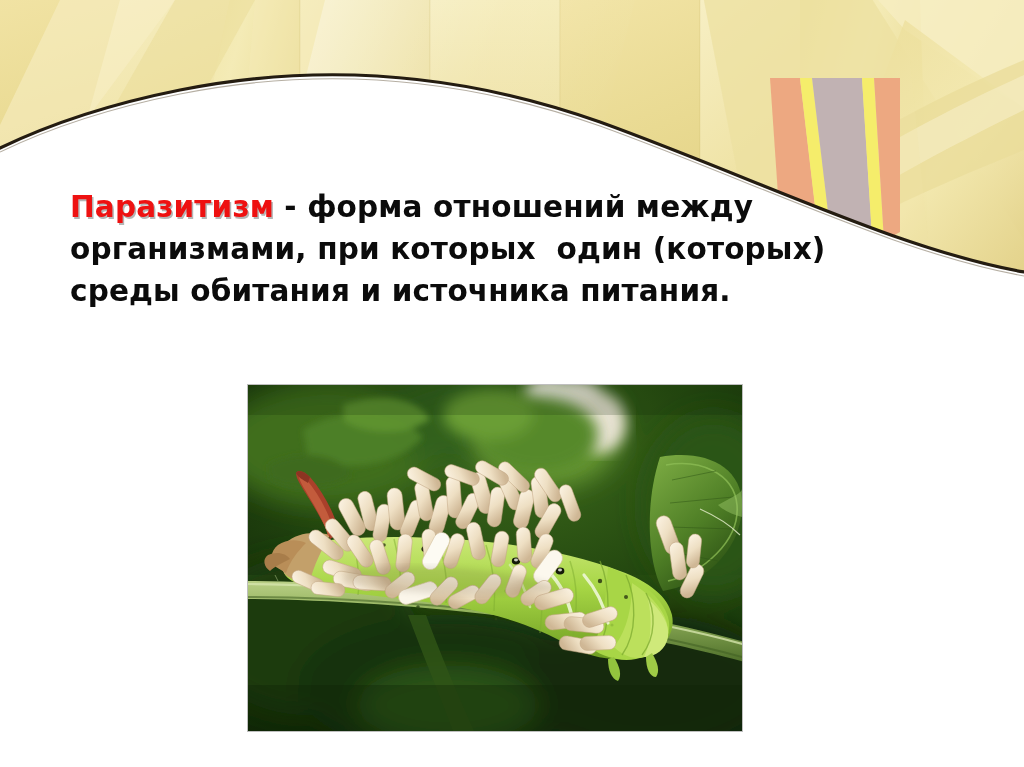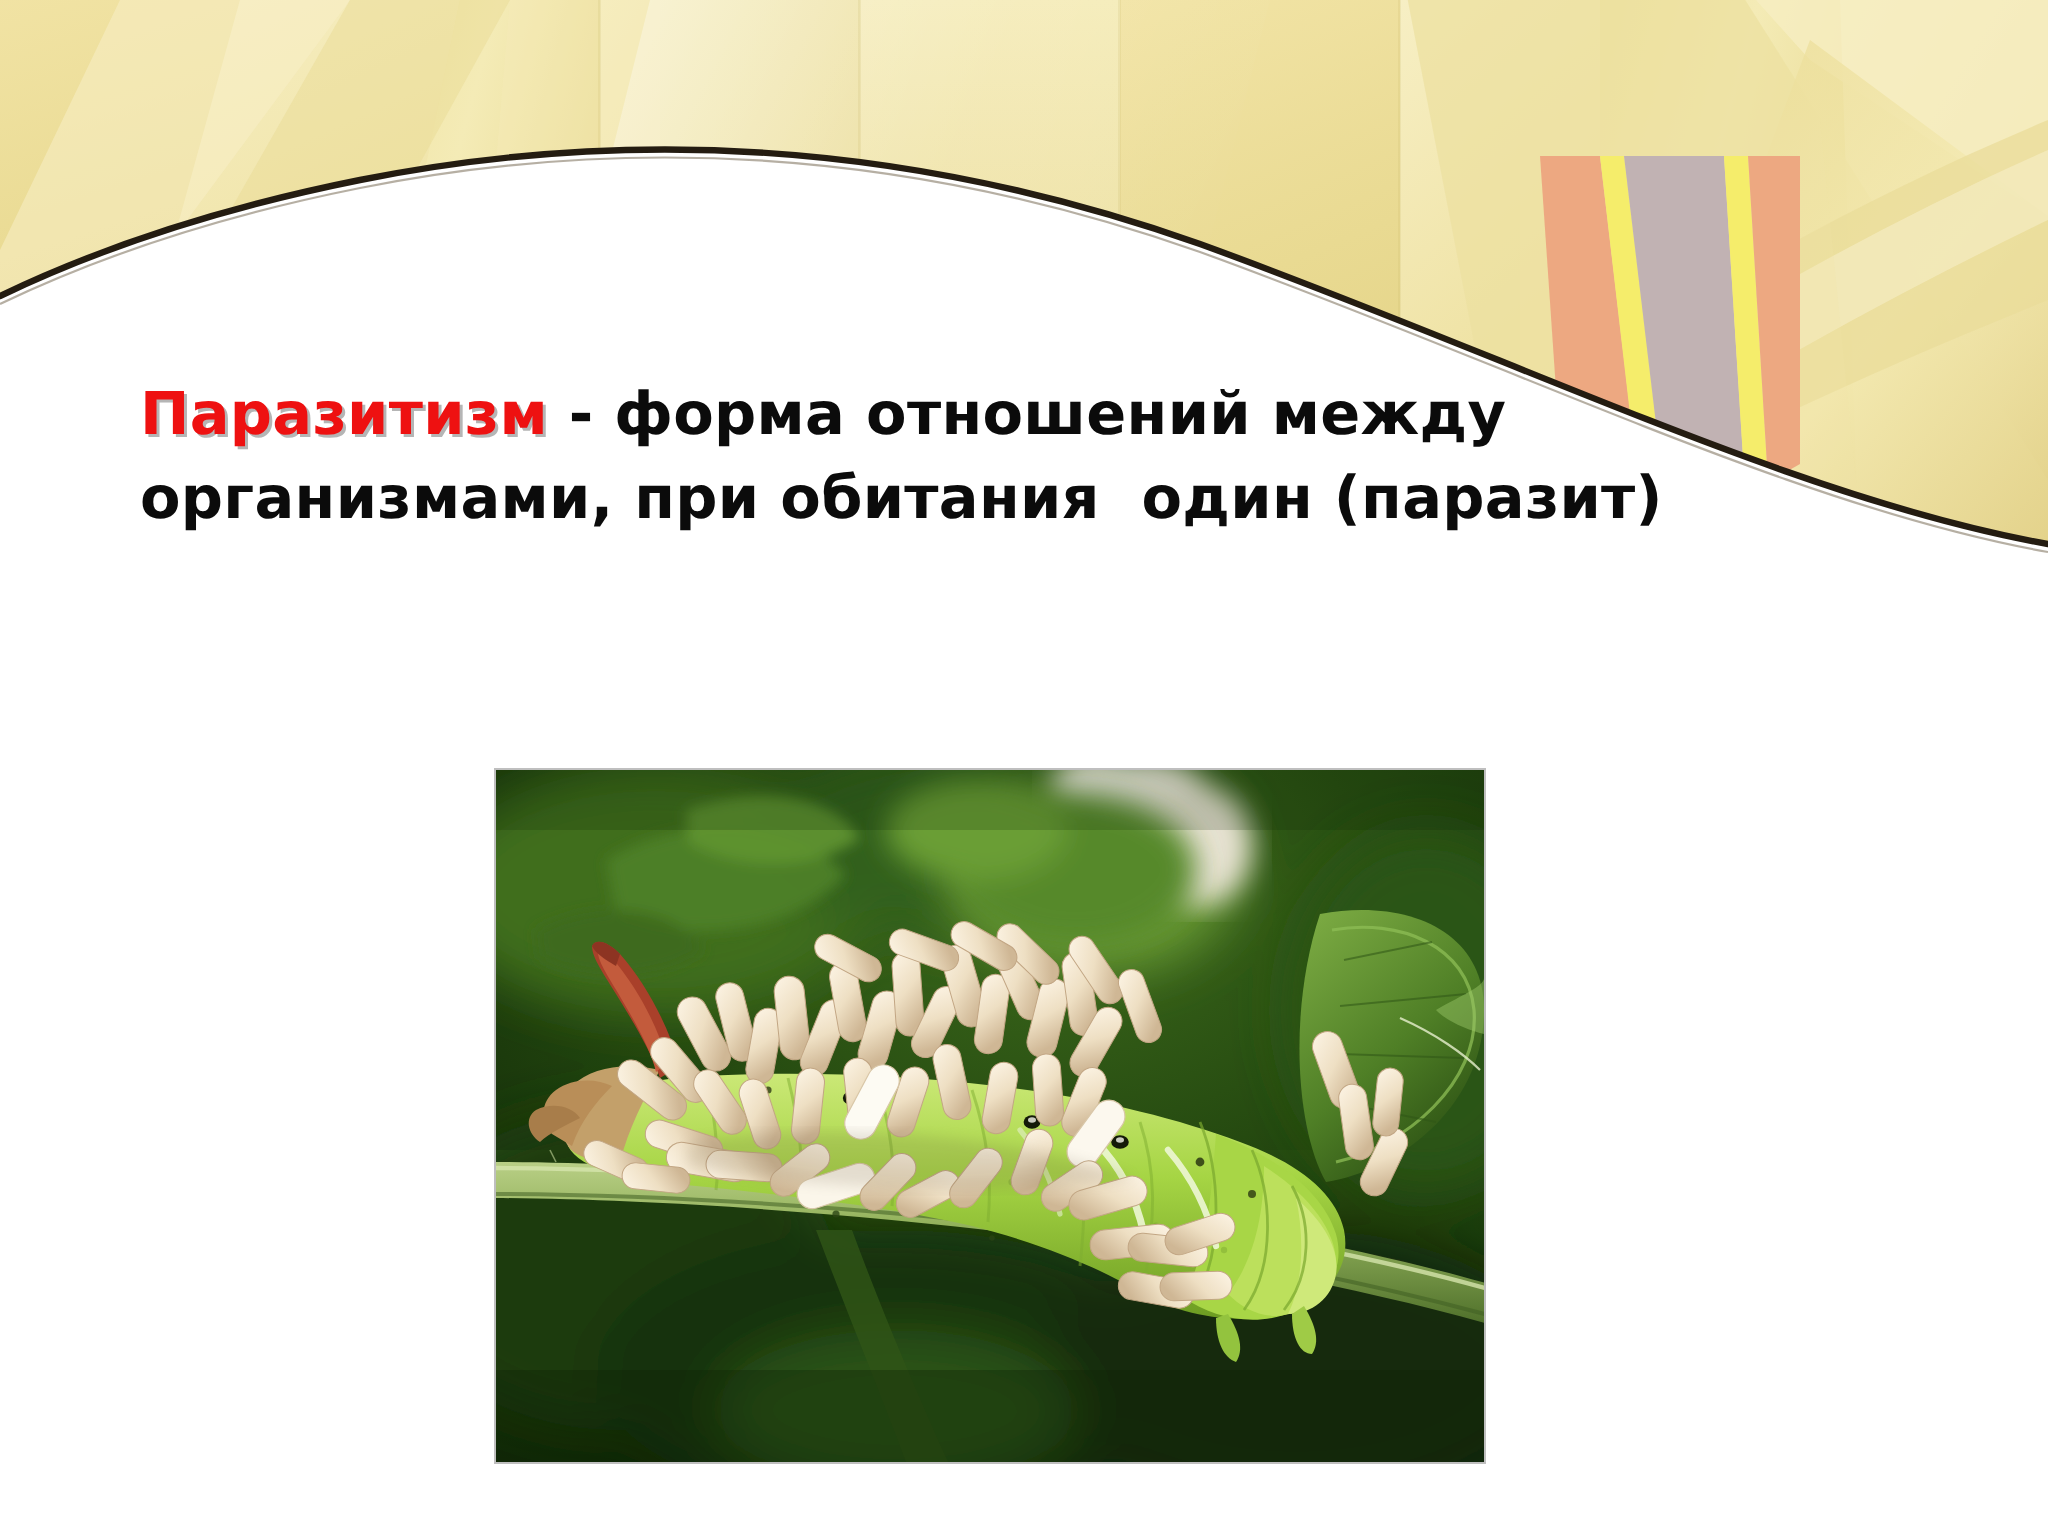--- a/index.html
+++ b/index.html
@@ -172,21 +172,22 @@
                C330,60 470,76 600,122
                C760,180 900,250 1024,272" fill="none" stroke="#241c11" stroke-width="3.2" stroke-linecap="round"></path>
       <path d="M0,152 C50,128 110,108 180,94
                C330,64 470,80 600,126
                C760,184 900,254 1024,276" fill="none" stroke="#6d6048" stroke-width="1.1" opacity="0.5"></path>
     </svg>
   </div>
 
   <div id="text-block">
     <div class="para-line"><span class="kw">Паразитизм</span><span> - форма отношений между</span></div>
-    <div class="para-line">организмами, при обитания  один (паразит)</div>
+    <div class="para-line">организмами, при которых  один (которых)</div>
+    <div class="para-line">среды обитания и источника питания.</div>
   </div>
 
   <div id="photo-frame">
     <svg width="494" height="346" viewBox="0 0 494 346" xmlns="http://www.w3.org/2000/svg">
       <defs>
         <radialGradient id="bgTop" cx="0.55" cy="0.18" r="0.8">
           <stop offset="0%" stop-color="#3d6a1c"></stop>
           <stop offset="55%" stop-color="#23470f"></stop>
           <stop offset="100%" stop-color="#122a08"></stop>
         </radialGradient>

